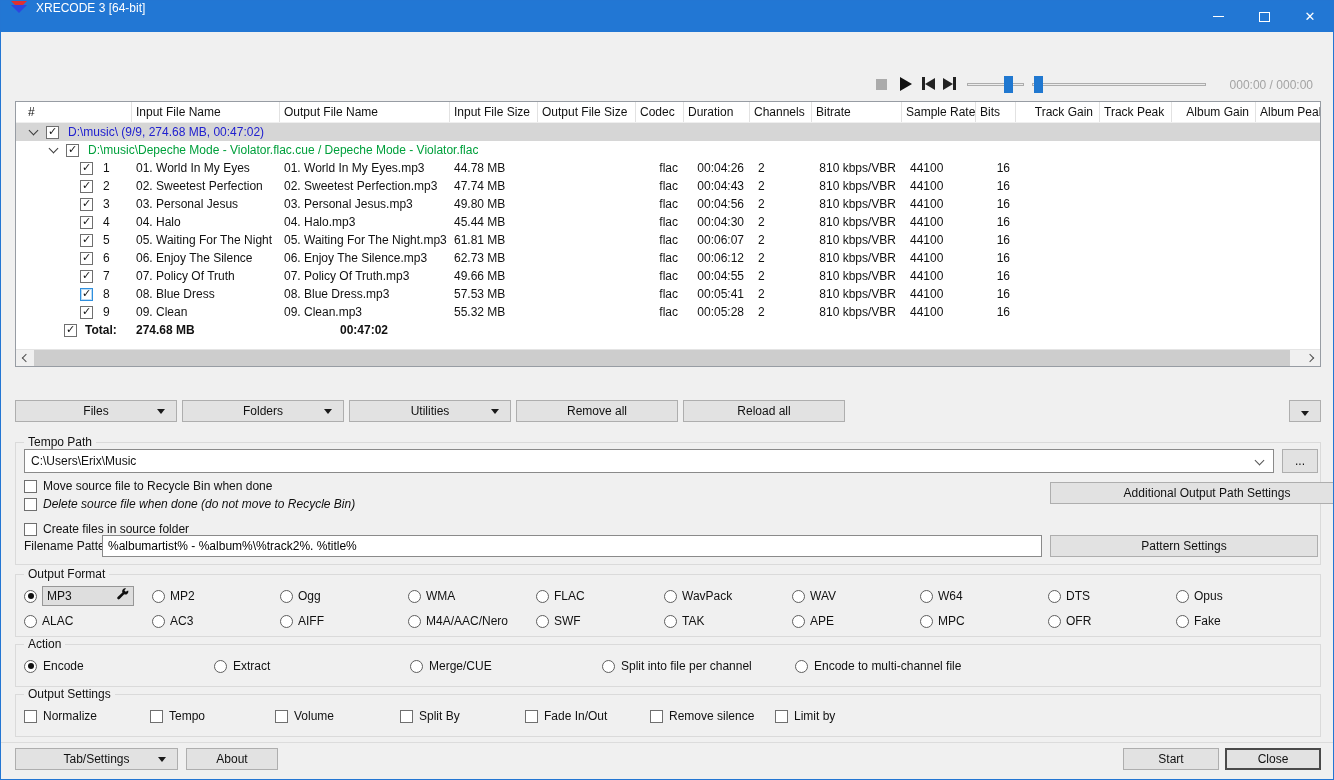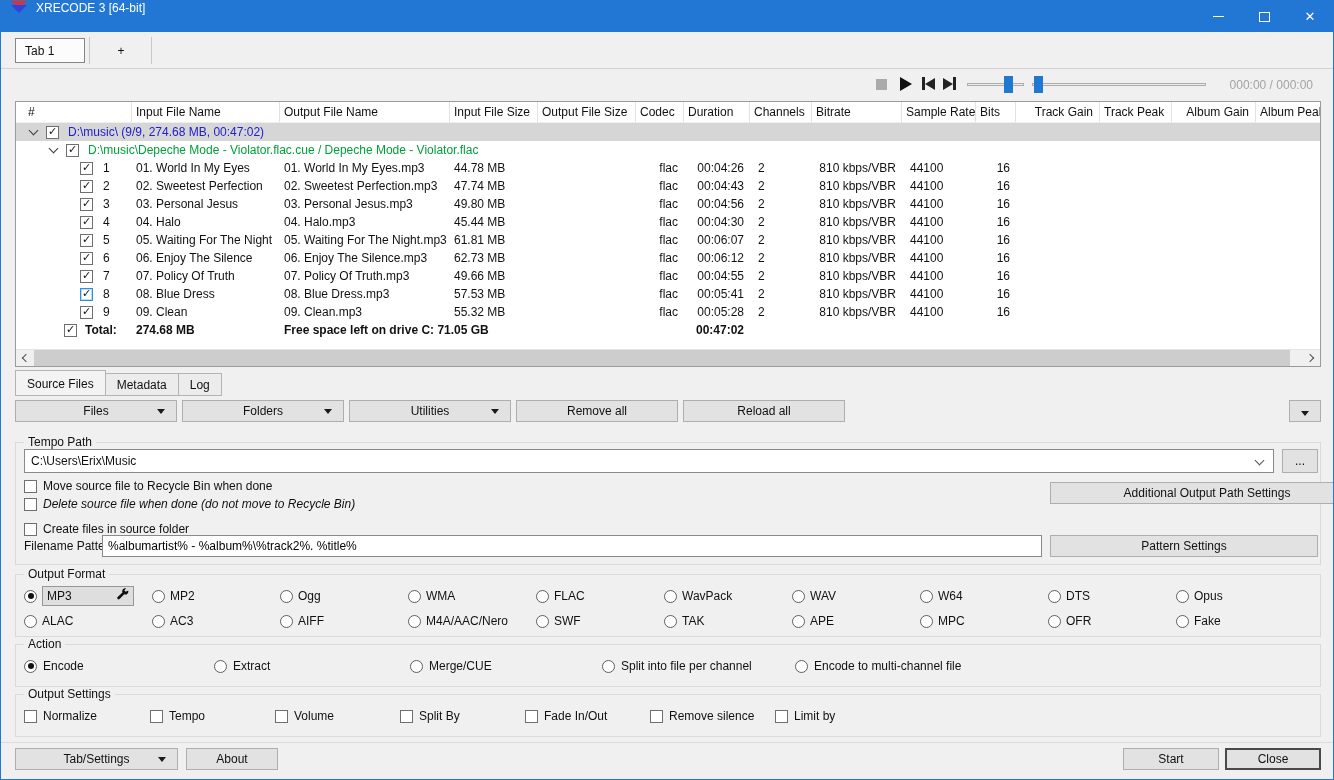--- a/index.html
+++ b/index.html
@@ -112,26 +112,20 @@
         </div>
       <div class="win-btn">
           <div class="glyph-max"></div>
         </div>
       <div class="win-btn">
           <span class="glyph-close">✕</span>
         </div>
     </div>
   </div>
 
-  <div class="tabstrip">
-    <div class="tab-box">Tab 1</div>
-    <div class="strip-sep" style="left:88px"></div>
-    <div class="tab-add">+</div>
-    <div class="strip-sep" style="left:150px"></div>
-  </div>
 
   <div class="player">
     <div class="p-stop"></div>
     <div class="p-play"></div>
     <div class="p-skip" style="left:921px">
         <span class="bar"></span>
         <span class="tl"></span>
       </div>
     <div class="p-skip" style="left:942px">
         <span class="tr"></span>
@@ -344,41 +338,35 @@
           <div class="tcell r" style="width: 40px; padding-left: 0px;">16</div>
         </div>
         <div class="trow row-total">
           <div class="tcell" style="width: 116px; display: flex; align-items: center; padding-left: 48px;">
             <span class="cb">
               <span class="tick">✓</span>
             </span>
             <span style="margin-left: 8px;">Total:</span>
           </div>
           <div class="tcell" style="width: 148px;">274.68 MB</div>
-          <div class="tcell" style="width: 356px;">Free space left on drive C: 71.05 GB</div>
           <div class="tcell" style="width: 48px;"></div>
           <div class="tcell r" style="width: 66px;">00:47:02</div>
         </div>
       </div>
     <div class="hscroll">
       <div class="sb-arrow left">
           <span class="sb-chev l"></span>
         </div>
       <div class="sb-thumb"></div>
       <div class="sb-arrow right">
           <span class="sb-chev r"></span>
         </div>
     </div>
   </div>
 
-  <div class="vtabs" id="vtabs">
-      <div class="vtab active">Source Files</div>
-      <div class="vtab">Metadata</div>
-      <div class="vtab">Log</div>
-    </div>
 
   <div id="toolbar-row">
       <div class="wbtn" style="left: 14px; top: 399px; width: 162px;">
         <span>Files</span>
         <span class="dd"></span>
       </div>
       <div class="wbtn" style="left: 181px; top: 399px; width: 162px;">
         <span>Folders</span>
         <span class="dd"></span>
       </div>

